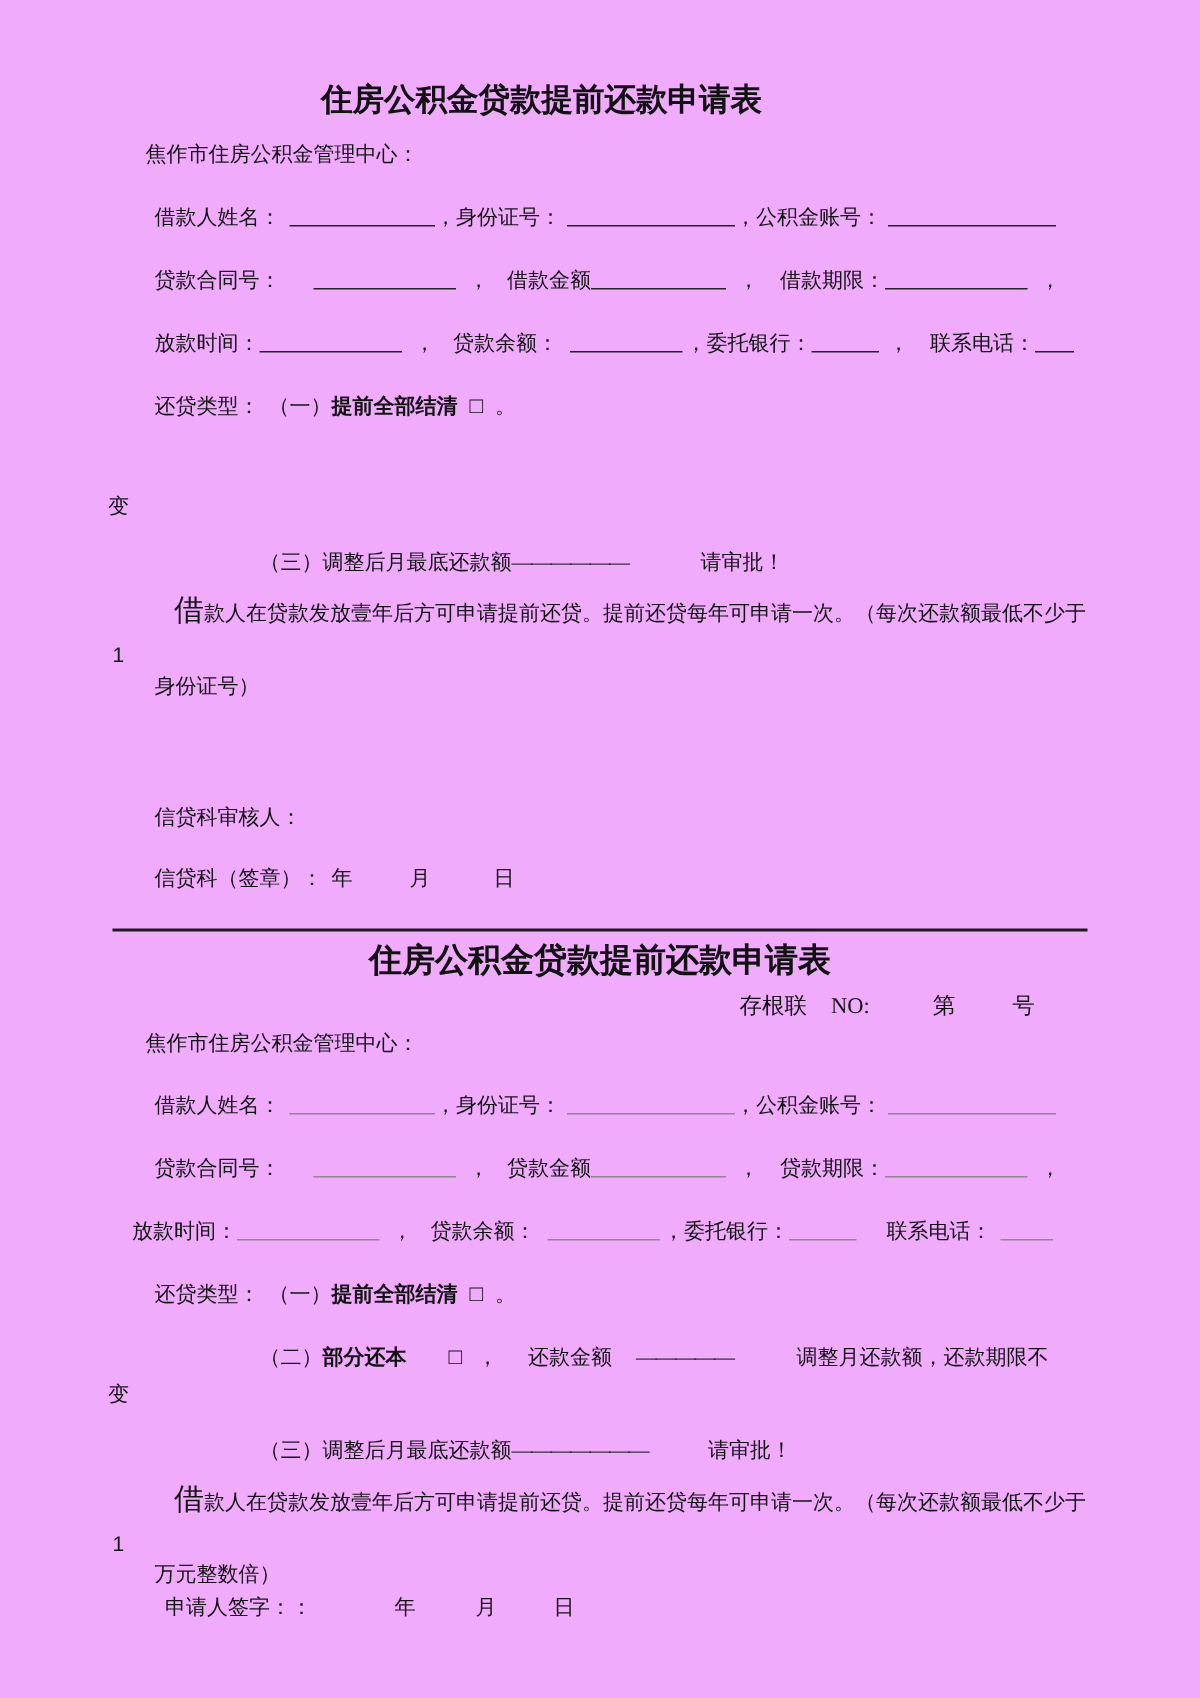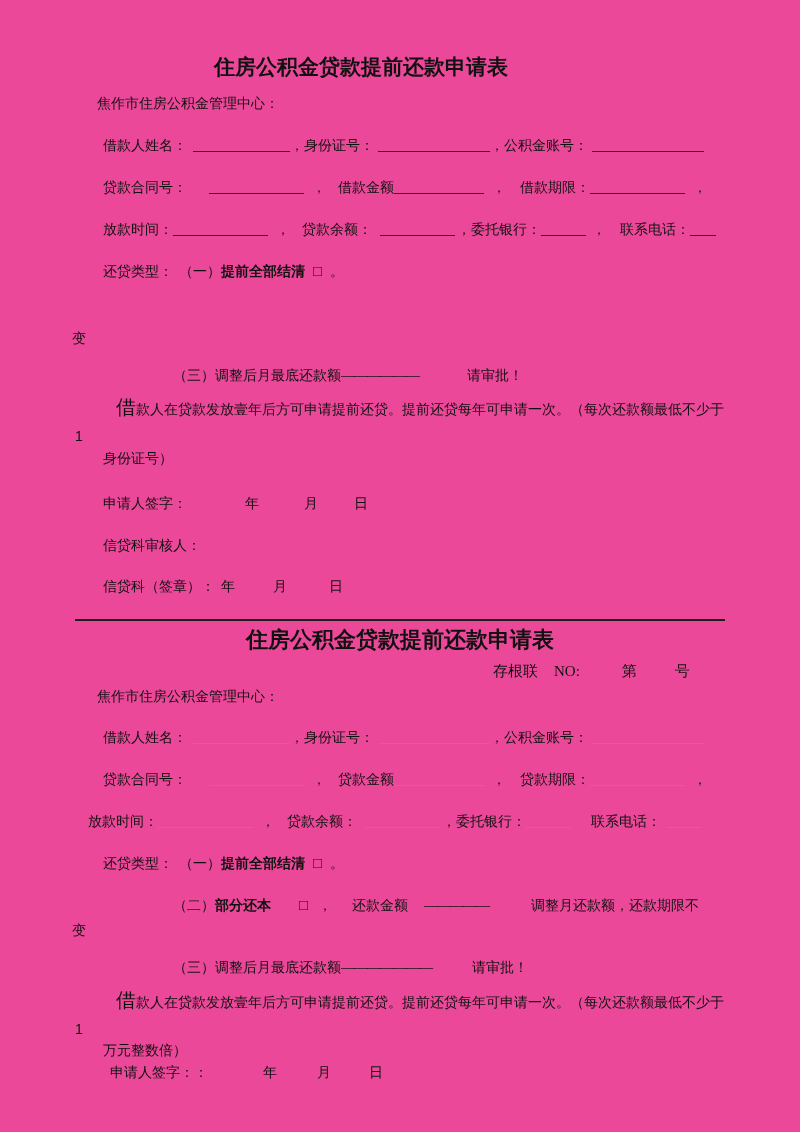--- a/index.html
+++ b/index.html
@@ -1,16 +1,16 @@
 <!DOCTYPE html>
 <html><head>
 <meta charset="utf-8">
 <style>
   html,body{margin:0;padding:0;background:#fff;}
-  .page{position:relative;width:800px;height:1132px;background:#ec4899;color:#111;
+  .page{position:relative;width:800px;height:1132px;background:#f0abfc;color:#111;
         font-family:"Liberation Serif","DejaVu Serif",serif;font-size:14px;overflow:hidden;}
   .row{position:absolute;white-space:nowrap;line-height:1.25;}
   .title{font-family:"Liberation Sans","DejaVu Sans",sans-serif;font-weight:bold;text-align:center;}
   .bd{font-weight:bold;}
   .big{font-size:20px;}
   .dash{letter-spacing:-1px;}
   .bl{display:inline-block;border-bottom:1.5px solid #222;height:12px;vertical-align:-2px;}
   .bl2{border-bottom-color:#8a8a8a;}
   .cb{font-size:15px;}
   i.g{display:inline-block;height:1px;}
@@ -50,23 +50,20 @@
   </div>
 
   <div class="row" style="top:395px;left:116px">
     <span class="big">借</span><span>款人在贷款发放壹年后方可申请提前还贷。提前还贷每年可申请一次。（每次还款额最低不少于</span>
   </div>
 
   <div class="row" style="top:428px;left:75px;font-family:'Liberation Sans','DejaVu Sans',sans-serif">1</div>
 
   <div class="row" style="top:450px;left:103px">身份证号）</div>
 
-  <div class="row" style="top:495px;left:103px">
-    <span>申请人签字：</span><i class="g" style="width:58px"></i><span>年</span><i class="g" style="width:45px"></i><span>月</span><i class="g" style="width:36px"></i><span>日</span>
-  </div>
 
   <div class="row" style="top:537px;left:103px">信贷科审核人：</div>
 
   <div class="row" style="top:578px;left:103px">
     <span>信贷科（签章）：</span><i class="g" style="width:6px"></i><span>年</span><i class="g" style="width:38px"></i><span>月</span><i class="g" style="width:42px"></i><span>日</span>
   </div>
 
   <div class="divider"></div>
 
   <div class="row title" style="top:626px;left:39px;width:722px;font-size:22px">住房公积金贷款提前还款申请表</div>

